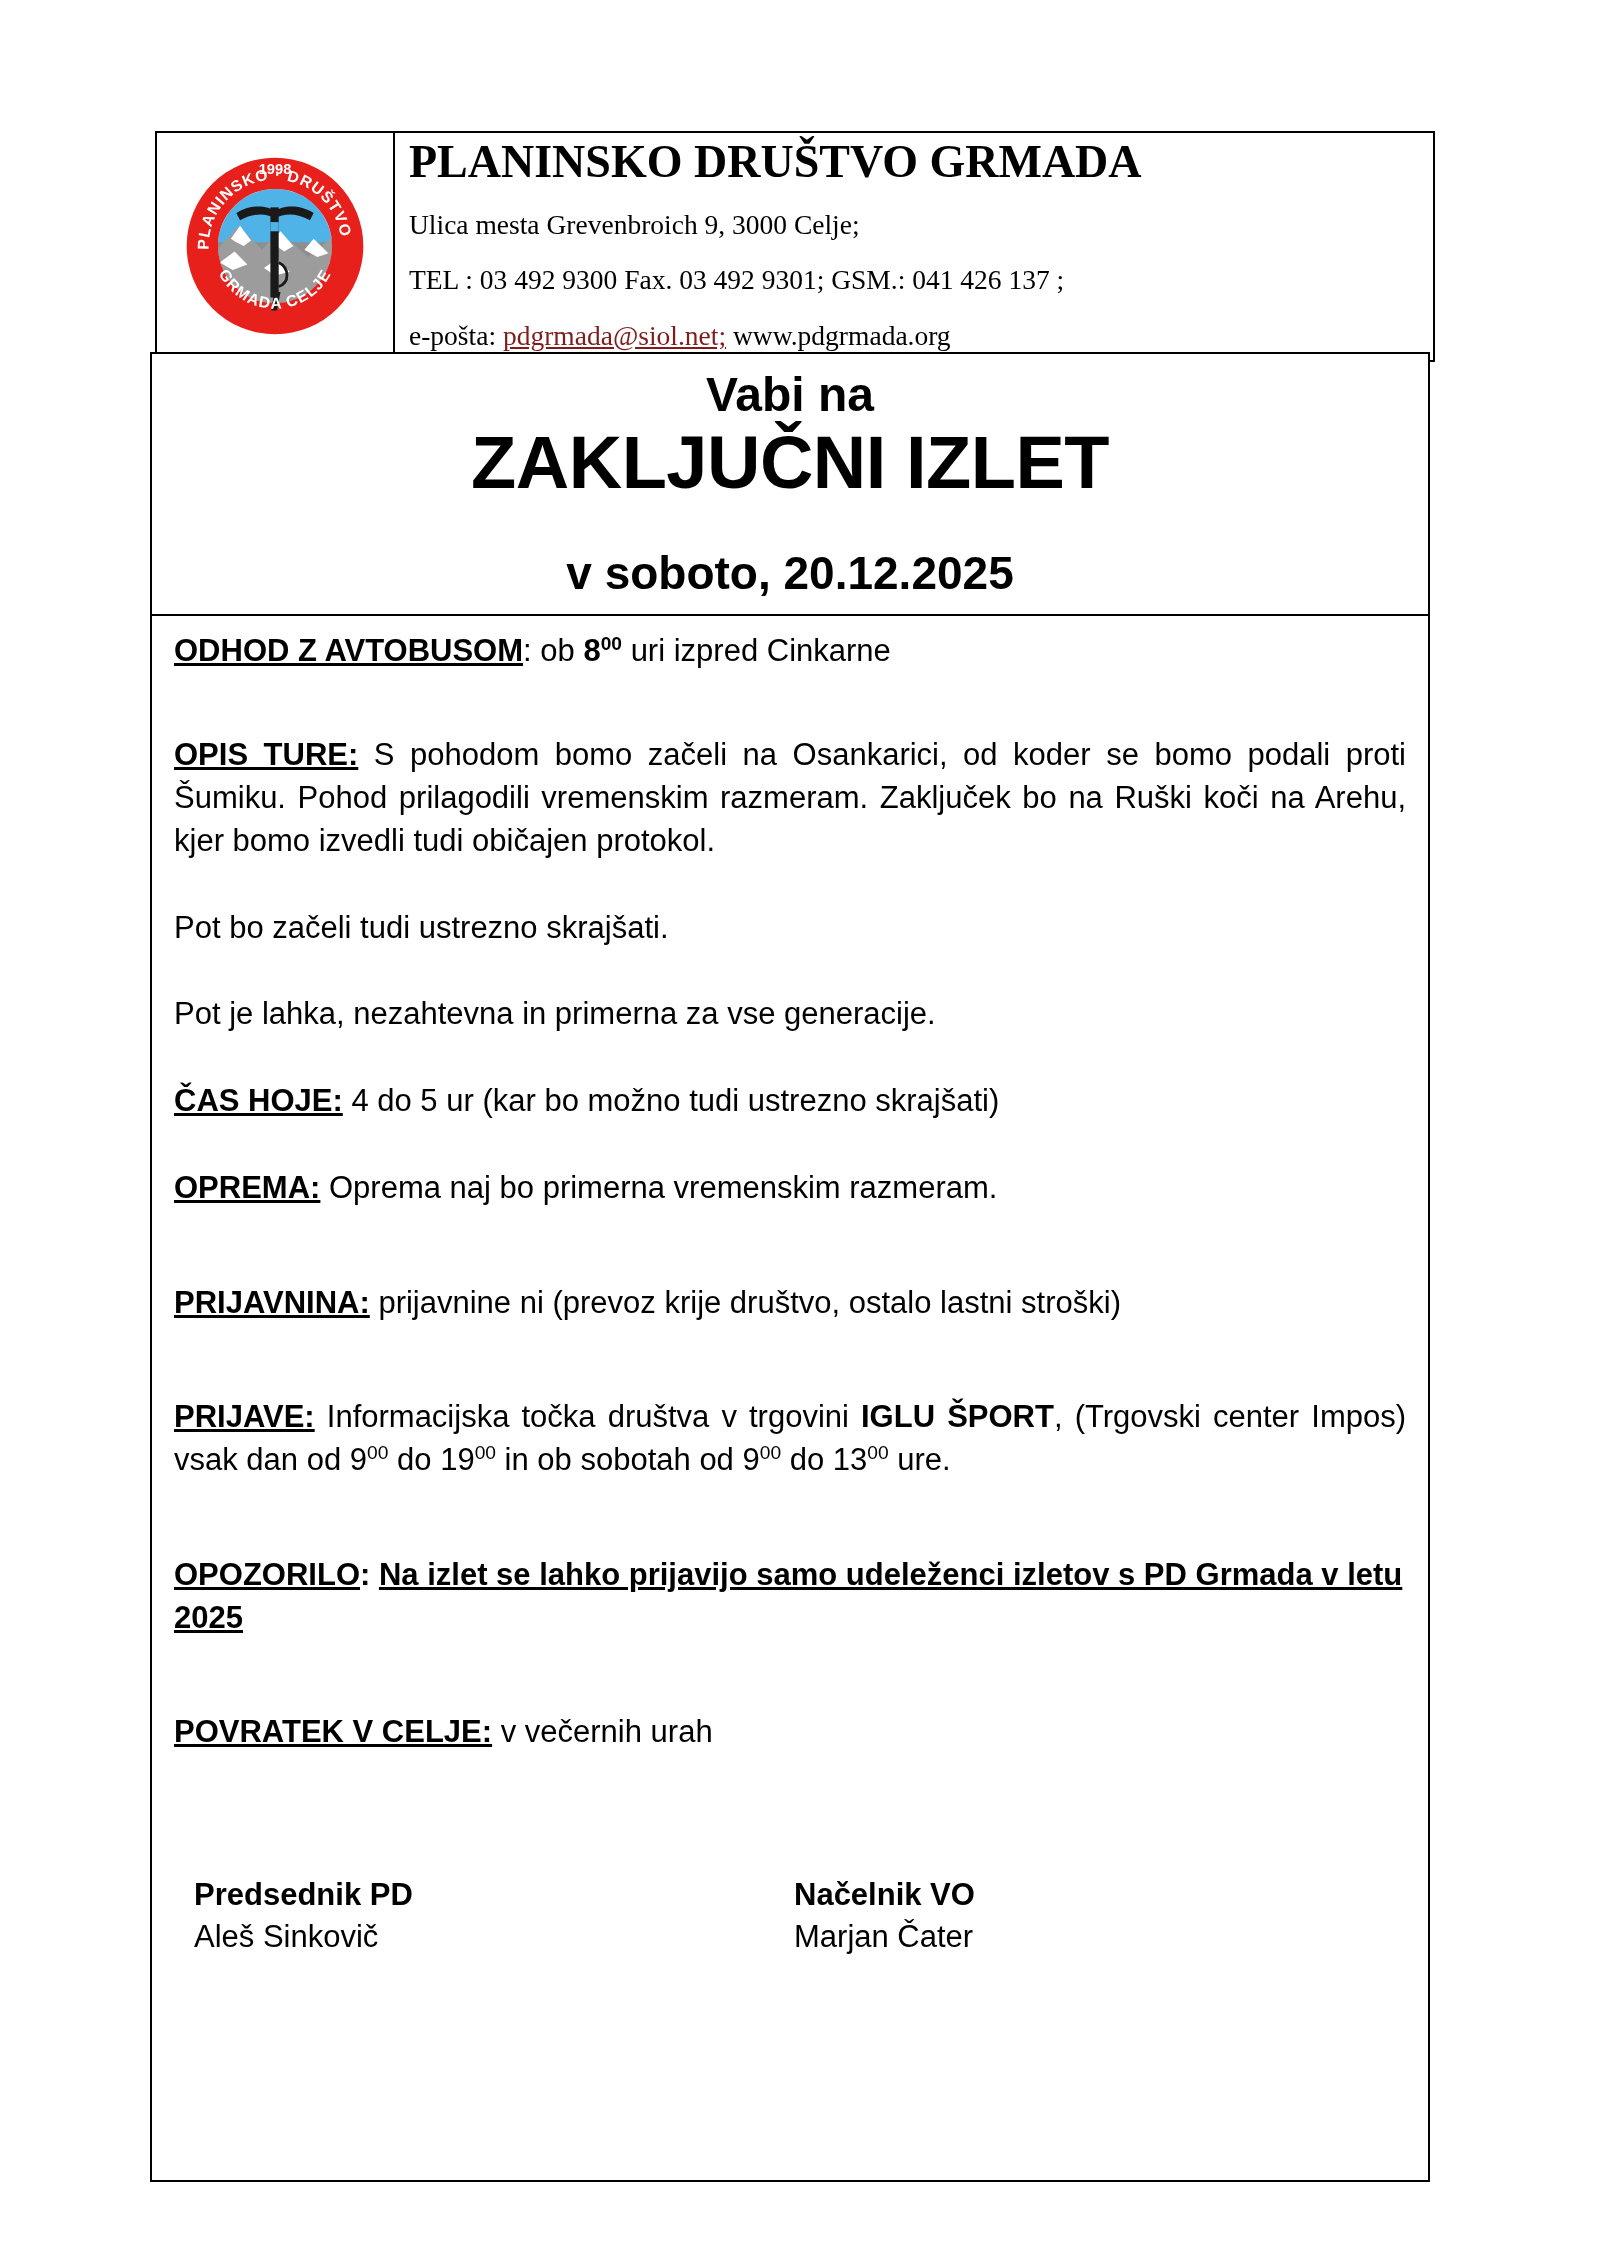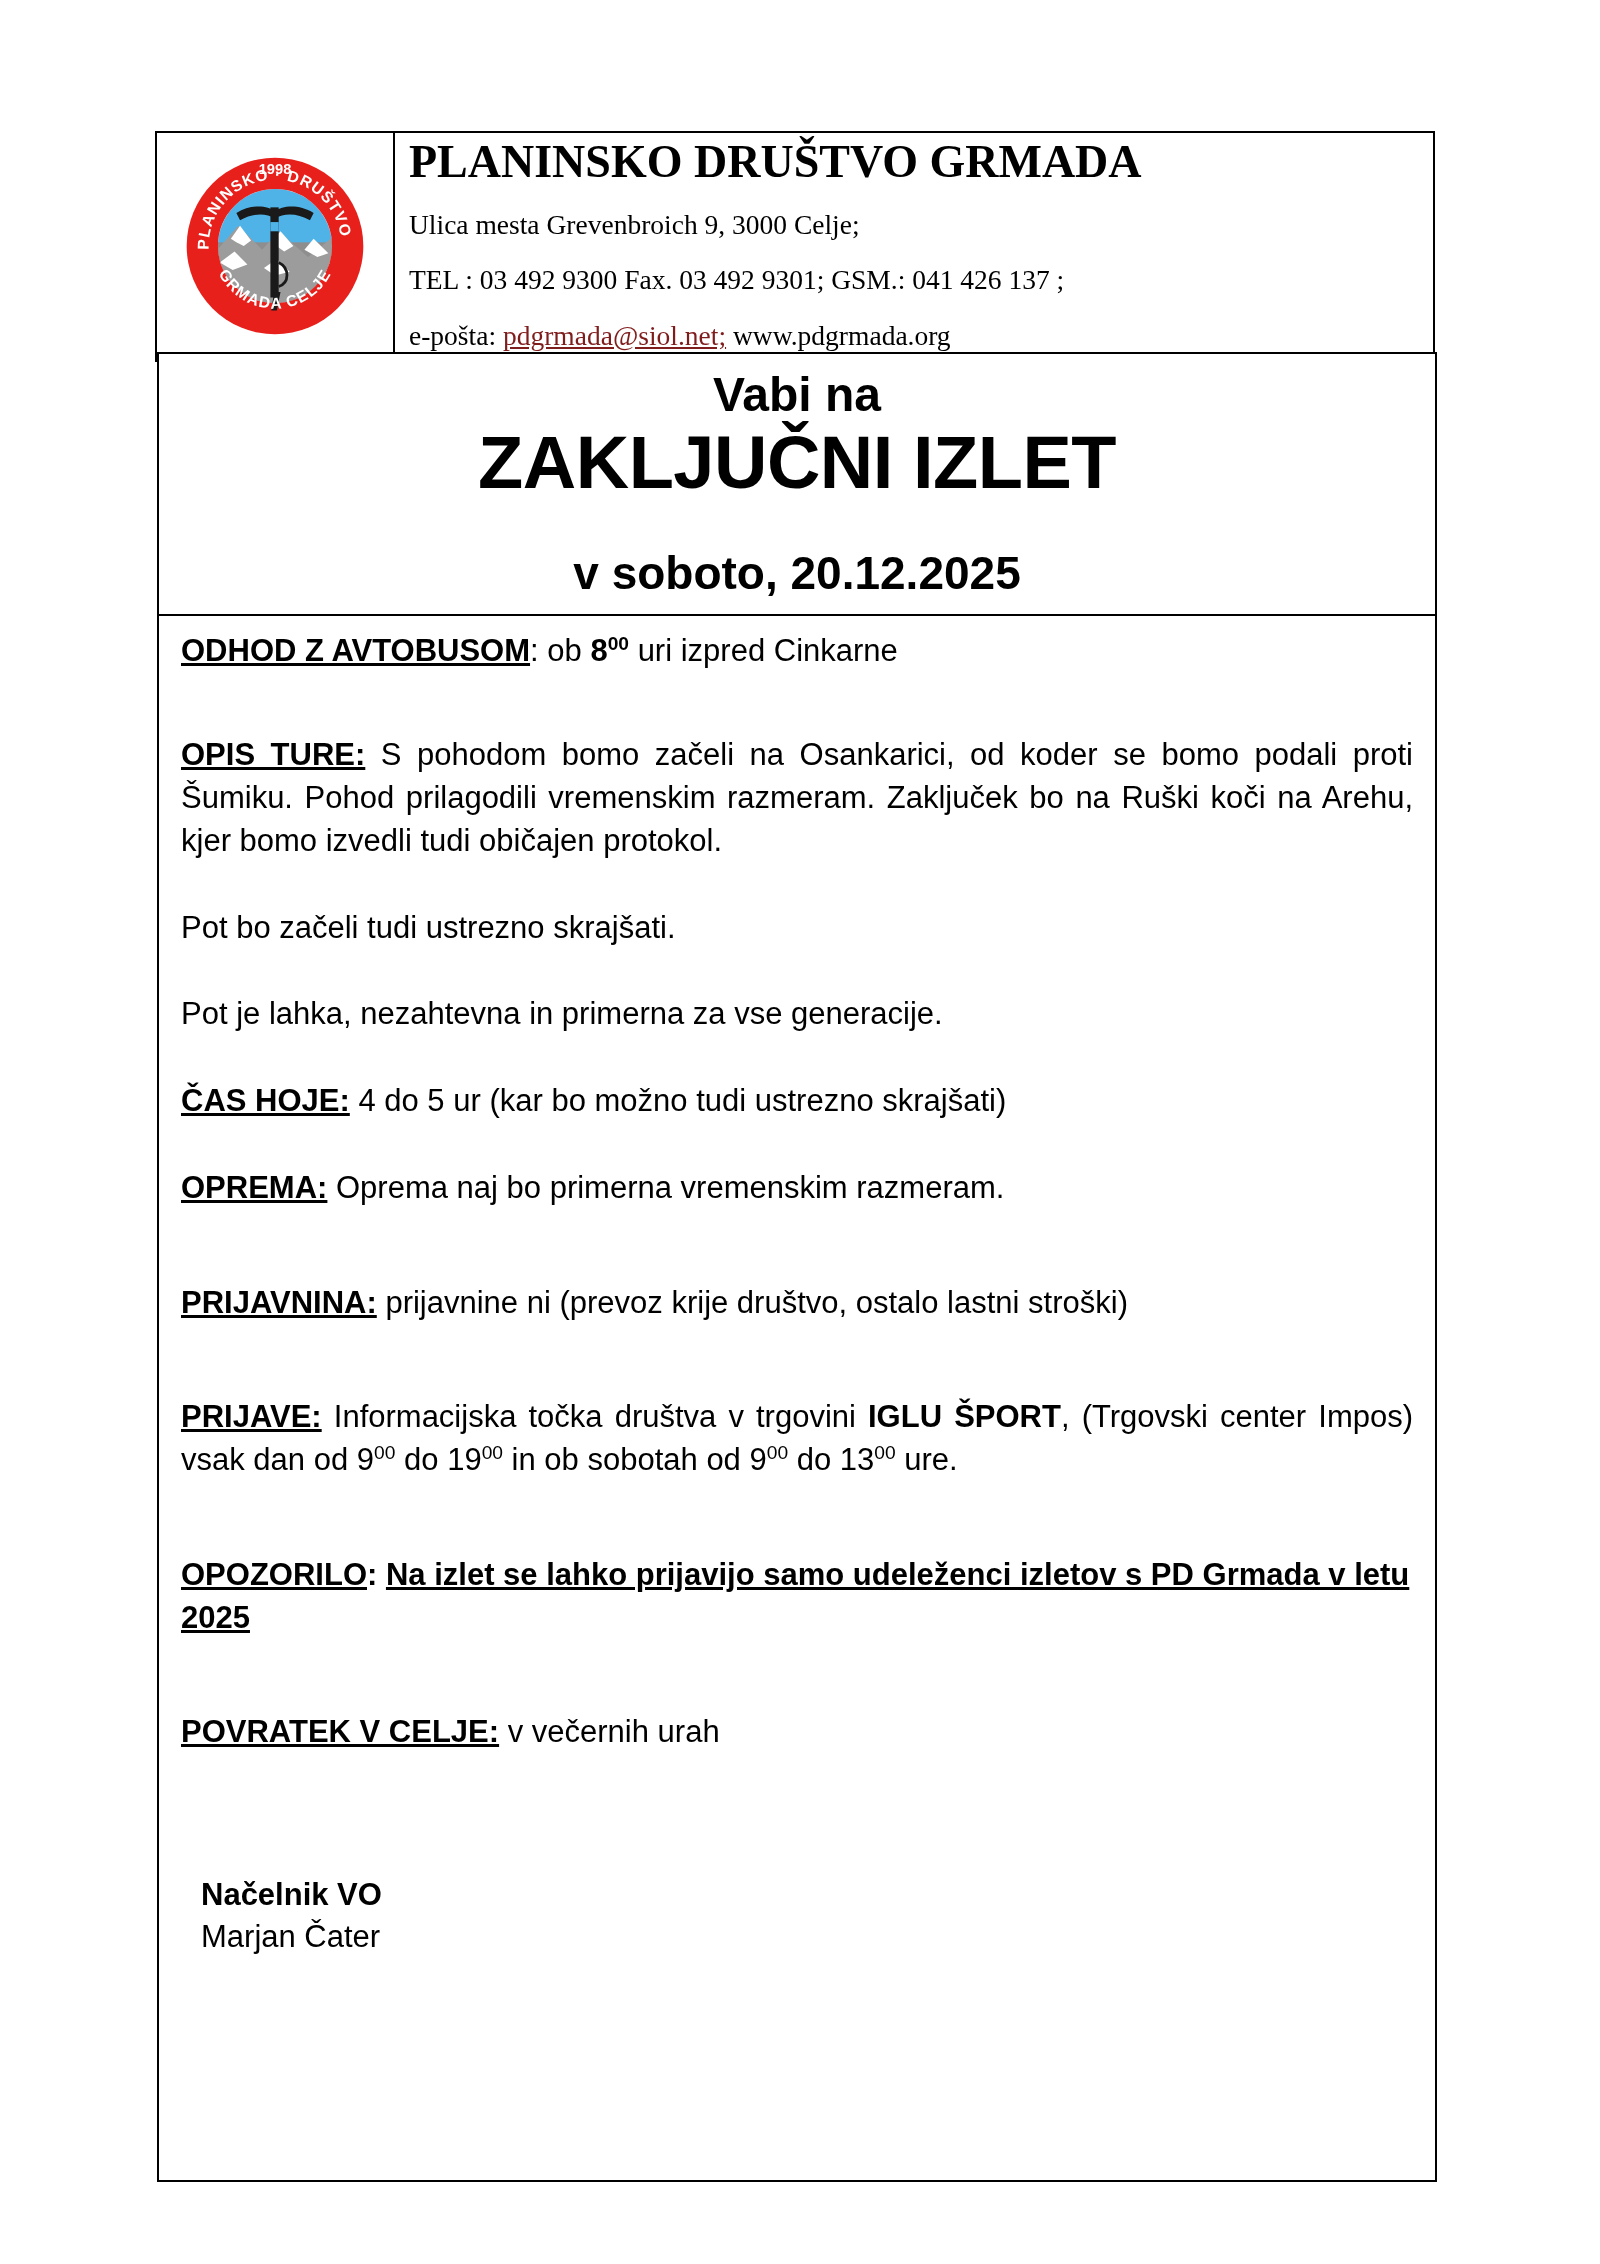--- a/index.html
+++ b/index.html
@@ -75,21 +75,21 @@
   }
   .org-line .mail {
     color: #7f1d1d;
     text-decoration: underline;
     font-family: Liberation Serif, serif;
   }
 
   
   .body-table {
     position: absolute;
-    left: 157px;
+    left: 150px;
     top: 352px;
     width: 1280px;
     height: 1830px;
     border: 2px solid #000;
     box-sizing: border-box;
     background: #fff;
   }
   .title-cell {
     border-bottom: 2px solid #000;
     box-sizing: border-box;
@@ -260,20 +260,24 @@
 
       <div class="gap-xl"></div>
 
       <p class="para left warn"><span class="u">OPOZORILO</span><span>: </span><span class="u">Na izlet se lahko prijavijo samo udeleženci izletov s PD Grmada v letu 2025</span></p>
 
       <div class="gap-xl"></div>
 
       <p class="para left"><span class="lbl">POVRATEK V CELJE:</span><span>  v večernih urah</span></p>
 
       <div class="sign-row">
+        <div class="sign-col left">
+          <div class="role">Predsednik PD</div>
+          <div class="name">Aleš Sinkovič</div>
+        </div>
         <div class="sign-col">
           <div class="role">Načelnik VO</div>
           <div class="name">Marjan Čater</div>
         </div>
       </div>
 
     </div>
   </div>
 
 </div>

